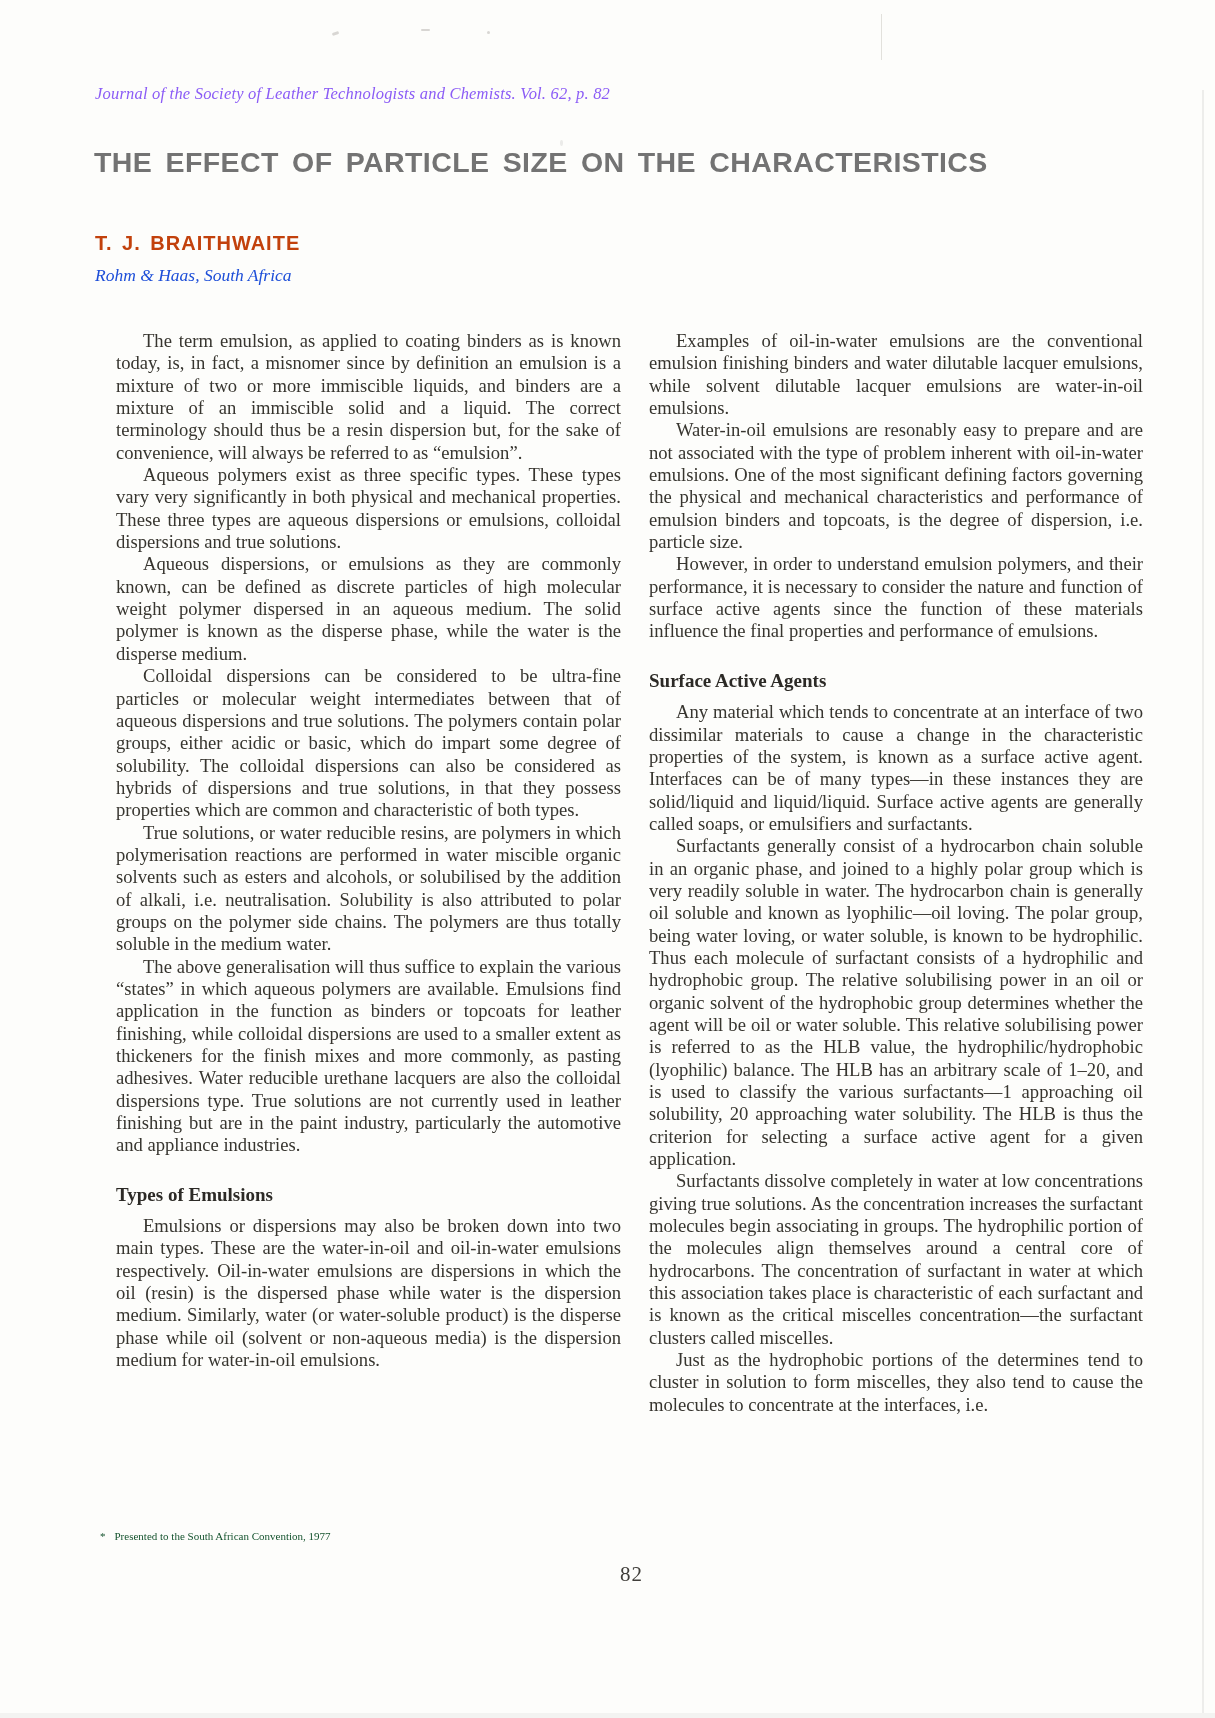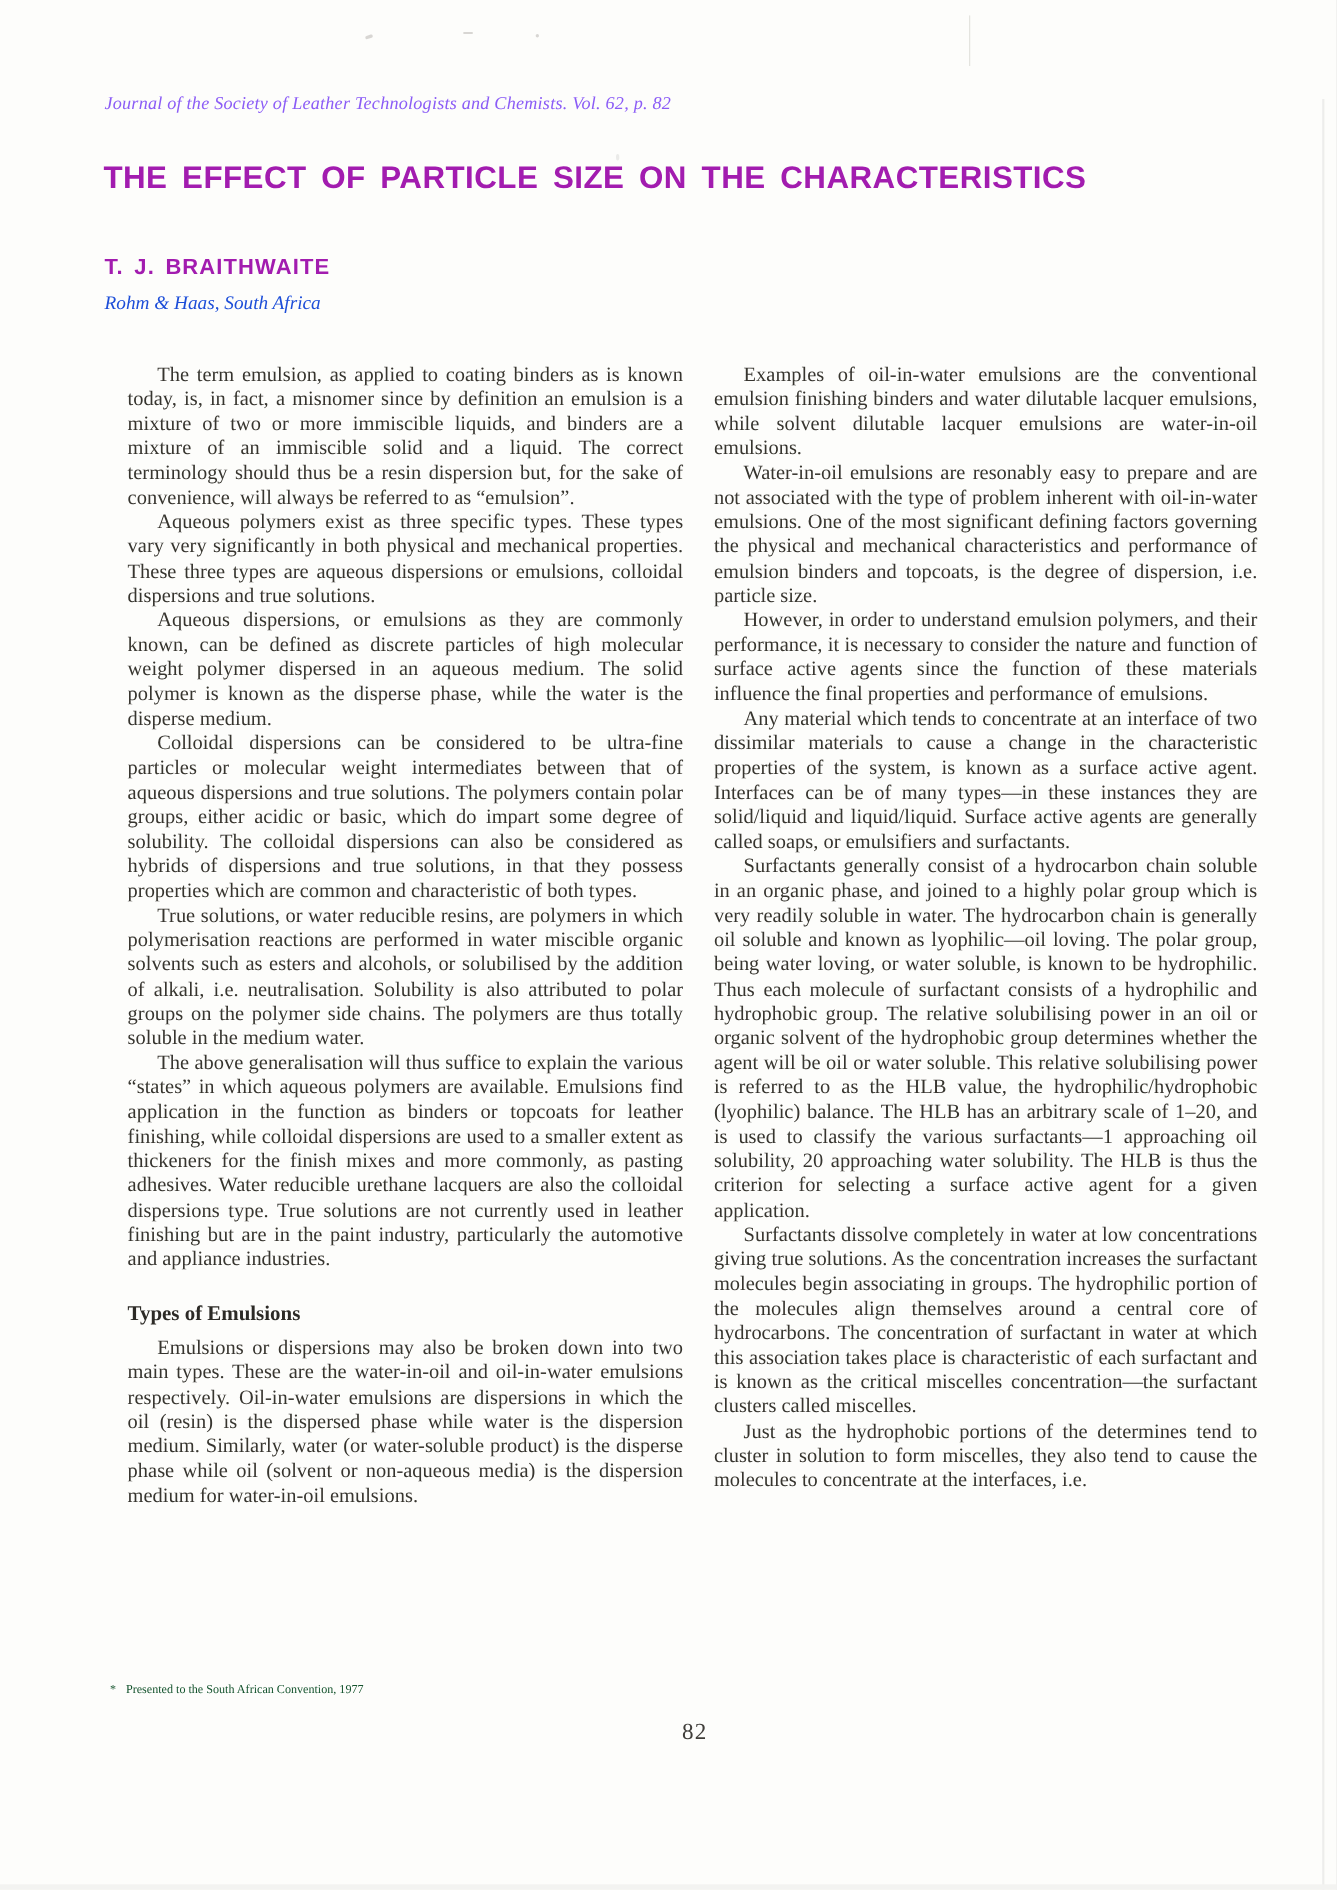--- a/index.html
+++ b/index.html
@@ -34,33 +34,33 @@
     left: 94px;
     top: 146px;
     width: 960px;
     margin: 0;
     font-family: "Liberation Sans", sans-serif;
     font-weight: 700;
     font-size: 28.5px;
     line-height: 32px;
     letter-spacing: 0.4px;
     word-spacing: 5px;
-    color: #a21caf;
+    color: #737373;
   }
   .title .title-line { display: block; }
   .author {
     position: absolute;
     left: 95px;
     top: 232px;
     font-family: "Liberation Sans", sans-serif;
     font-weight: 700;
     font-size: 20px;
     letter-spacing: 1px;
     word-spacing: 3px;
-    color: #a21caf;
+    color: #c2410c;
     white-space: nowrap;
   }
   .affiliation {
     position: absolute;
     left: 95px;
     top: 265px;
     font-style: italic;
     font-size: 17.5px;
     color: #1d4ed8;
     white-space: nowrap;
@@ -166,20 +166,21 @@
     <p>True solutions, or water reducible resins, are polymers in which polymerisation reactions are performed in water miscible organic solvents such as esters and alcohols, or solubilised by the addition of alkali, i.e. neutralisation. Solubility is also attributed to polar groups on the polymer side chains. The polymers are thus totally soluble in the medium water.</p>
     <p>The above generalisation will thus suffice to explain the various “states” in which aqueous polymers are available. Emulsions find application in the function as binders or topcoats for leather finishing, while colloidal dispersions are used to a smaller extent as thickeners for the finish mixes and more commonly, as pasting adhesives. Water reducible urethane lacquers are also the colloidal dispersions type. True solutions are not currently used in leather finishing but are in the paint industry, particularly the automotive and appliance industries.</p>
     <h2 class="section-heading">Types of Emulsions</h2>
     <p>Emulsions or dispersions may also be broken down into two main types. These are the water-in-oil and oil-in-water emulsions respectively. Oil-in-water emulsions are dispersions in which the oil (resin) is the dispersed phase while water is the dispersion medium. Similarly, water (or water-soluble product) is the disperse phase while oil (solvent or non-aqueous media) is the dispersion medium for water-in-oil emulsions.</p>
   </div>
 
   <div class="col col-right">
     <p>Examples of oil-in-water emulsions are the conventional emulsion finishing binders and water dilutable lacquer emulsions, while solvent dilutable lacquer emulsions are water-in-oil emulsions.</p>
     <p>Water-in-oil emulsions are resonably easy to prepare and are not associated with the type of problem inherent with oil-in-water emulsions. One of the most significant defining factors governing the physical and mechanical characteristics and performance of emulsion binders and topcoats, is the degree of dispersion, i.e. particle size.</p>
     <p>However, in order to understand emulsion polymers, and their performance, it is necessary to consider the nature and function of surface active agents since the function of these materials influence the final properties and performance of emulsions.</p>
+    <h2 class="section-heading">Surface Active Agents</h2>
     <p>Any material which tends to concentrate at an interface of two dissimilar materials to cause a change in the characteristic properties of the system, is known as a surface active agent. Interfaces can be of many types—in these instances they are solid/liquid and liquid/liquid. Surface active agents are generally called soaps, or emulsifiers and surfactants.</p>
     <p>Surfactants generally consist of a hydrocarbon chain soluble in an organic phase, and joined to a highly polar group which is very readily soluble in water. The hydrocarbon chain is generally oil soluble and known as lyophilic—oil loving. The polar group, being water loving, or water soluble, is known to be hydrophilic. Thus each molecule of surfactant consists of a hydrophilic and hydrophobic group. The relative solubilising power in an oil or organic solvent of the hydrophobic group determines whether the agent will be oil or water soluble. This relative solubilising power is referred to as the HLB value, the hydrophilic/hydrophobic (lyophilic) balance. The HLB has an arbitrary scale of 1–20, and is used to classify the various surfactants—1 approaching oil solubility, 20 approaching water solubility. The HLB is thus the criterion for selecting a surface active agent for a given application.</p>
     <p>Surfactants dissolve completely in water at low concentrations giving true solutions. As the concentration increases the surfactant molecules begin associating in groups. The hydrophilic portion of the molecules align themselves around a central core of hydrocarbons. The concentration of surfactant in water at which this association takes place is characteristic of each surfactant and is known as the critical miscelles concentration—the surfactant clusters called miscelles.</p>
     <p>Just as the hydrophobic portions of the determines tend to cluster in solution to form miscelles, they also tend to cause the molecules to concentrate at the interfaces, i.e.</p>
   </div>
 
   <div class="footnote">
     <span class="footnote-marker">*</span><span>Presented to the South African Convention, 1977</span>
   </div>
 

